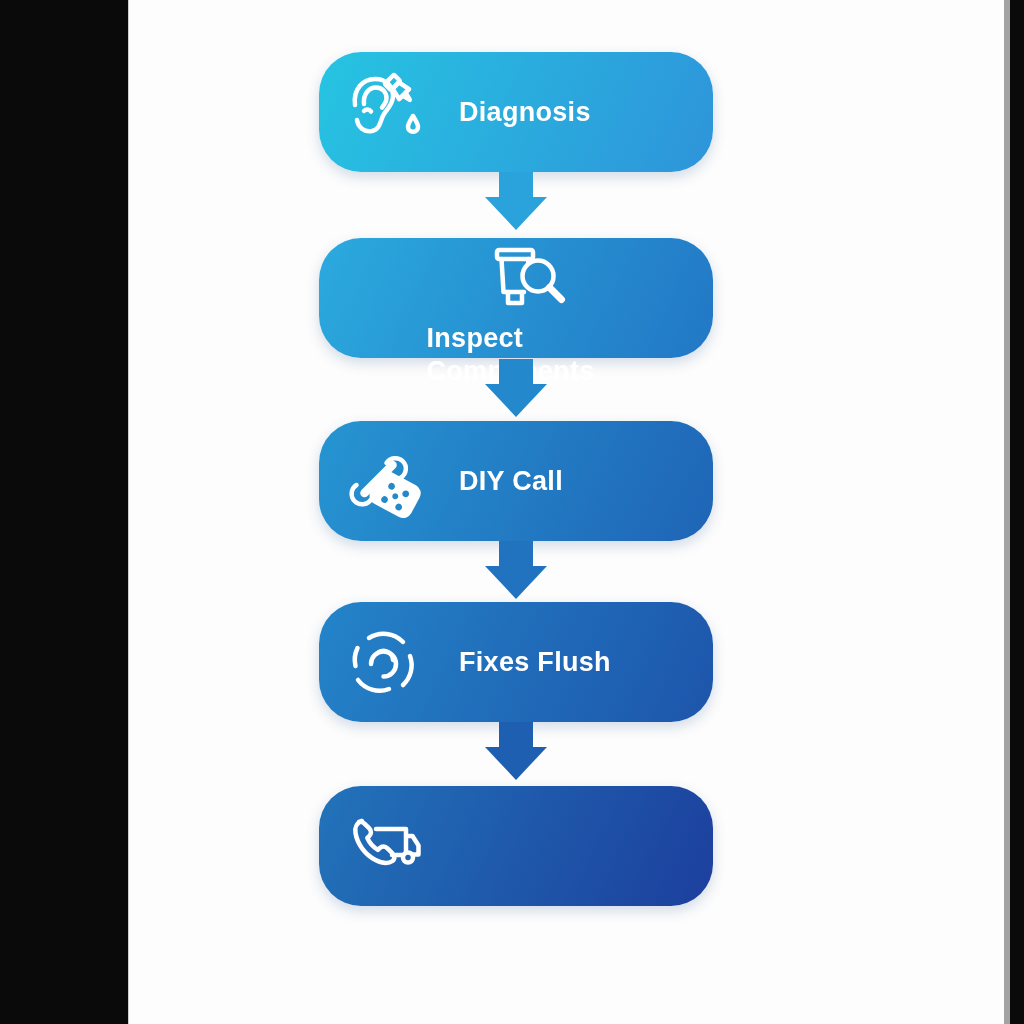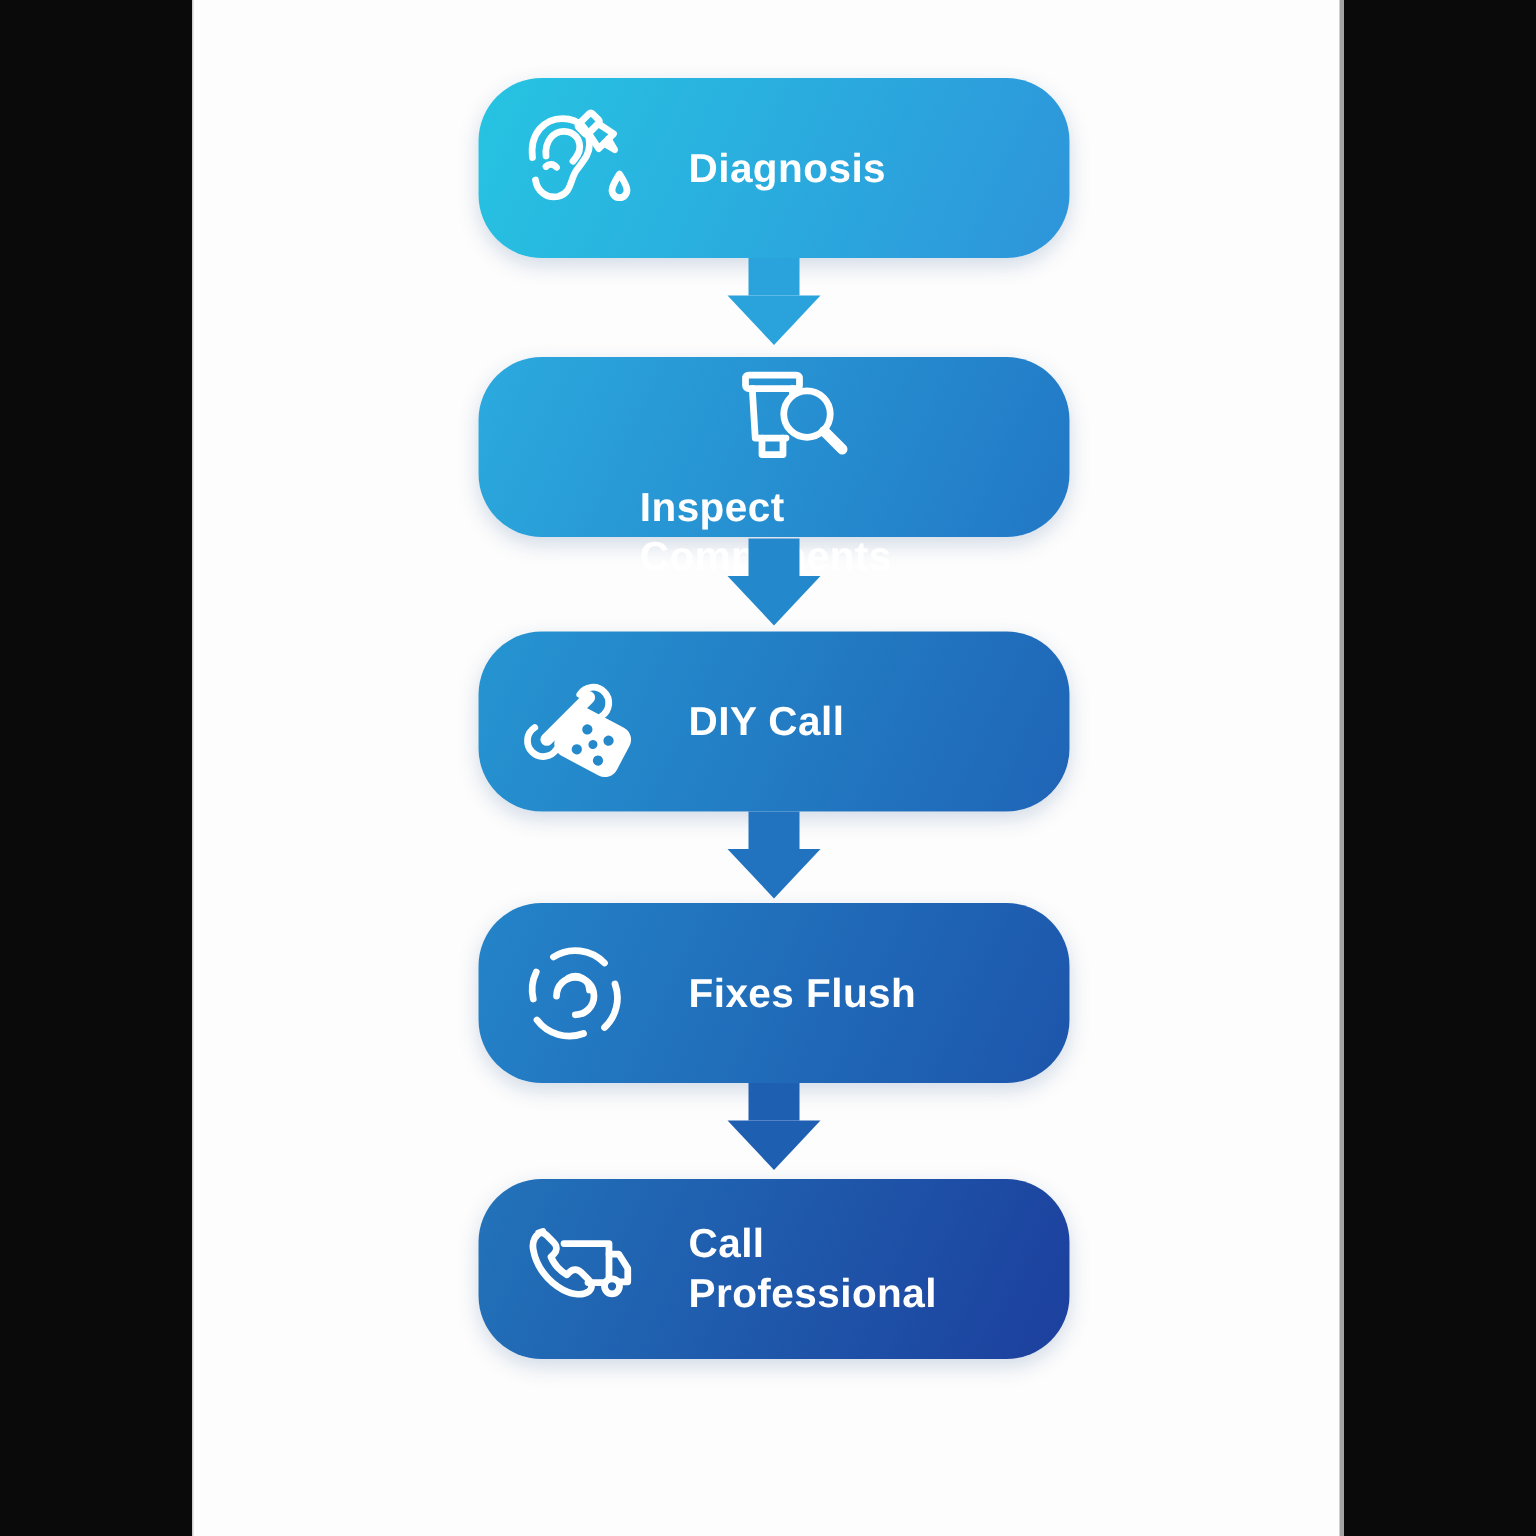--- a/index.html
+++ b/index.html
@@ -5,23 +5,23 @@
   html,body{margin:0;padding:0;}
   body{
     width:1024px;height:1024px;position:relative;overflow:hidden;
     font-family:"Liberation Sans","DejaVu Sans",sans-serif;
     background:#0a0a0a;
   }
   .frame-bar{position:absolute;top:0;height:1024px;width:128px;}
   .frame-bar.left{left:0;}
   .frame-bar.right{right:0;}
   .panel{
-    position:absolute;left:128px;top:0;width:768px;height:1024px;
+    position:absolute;left:128px;top:0;width:882px;height:1024px;
     background:#fdfdfd;
-    border-left:1px solid #cfcfcf;border-right:3px solid #a3a3a3;
+    border-left:1px solid #cfcfcf;border-right:6px solid #a3a3a3;
     box-sizing:border-box;
     padding-left:36px;
   }
   .step{
     position:absolute;left:190px;width:394px;height:120px;
     border-radius:42px;display:flex;align-items:center;
     box-shadow:0 5px 14px rgba(10,60,130,.18);
   }
   .step-icon{
     width:80px;height:84px;margin-left:24px;flex:0 0 auto;
@@ -147,16 +147,15 @@
       <svg viewBox="0 0 80 80">
         <g class="icon-stroke">
           <path d="M33 23 H63 V46"></path>
           <path d="M63 30 h6.5 l6 9.5 v9 h-5"></path>
           <circle cx="65" cy="51.5" r="5"></circle>
           <path d="M49 49 h11"></path>
           <path d="M19 15 c-5 1.5 -7.5 6.5 -6.5 12 c1.8 11 9.5 21.5 20 27 c6.5 3.3 13 3.8 17 1 c2.8 -2.2 2.2 -5.5 -0.5 -8.2 l-4.5 -4.5 c-2.4 -2.4 -5.6 -2.4 -7.8 -0.2 l-1.8 1.8 c-4.6 -2.8 -8.6 -7.2 -10.6 -12 l1.9 -1.8 c2.3 -2.3 2.3 -5.5 -0.1 -7.9 l-4.4 -4.4 c-1.8 -1.8 -3.7 -2.4 -5.7 -1.8 z"></path>
         </g>
       </svg>
     </div>
-    <div class="step-label">Call Professional</div>
   </div>
 
 </div>
 
 </body></html>

